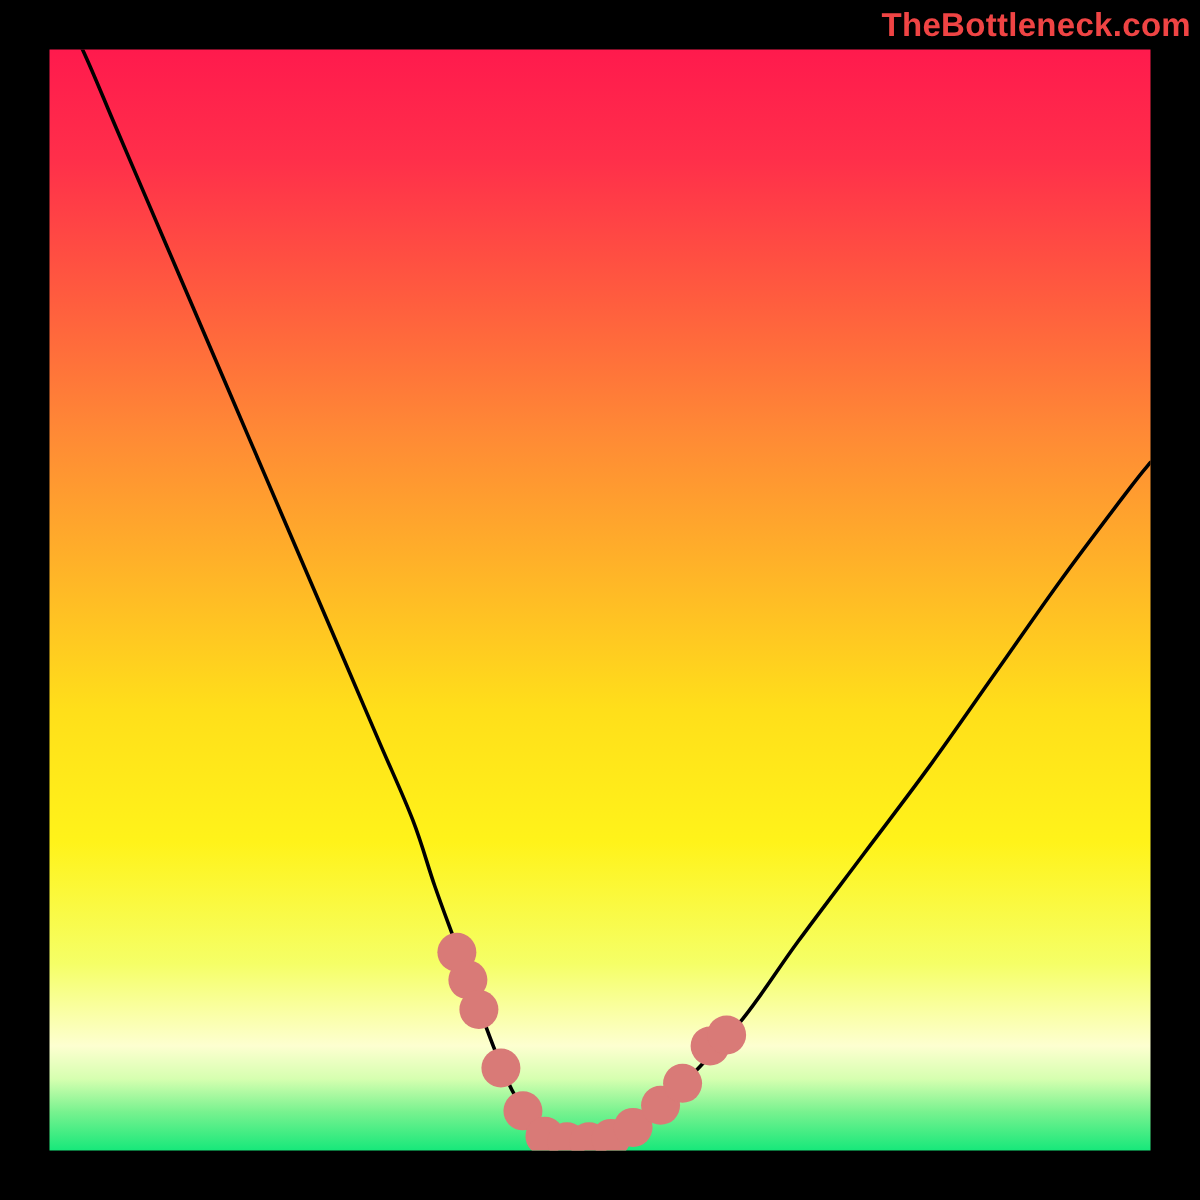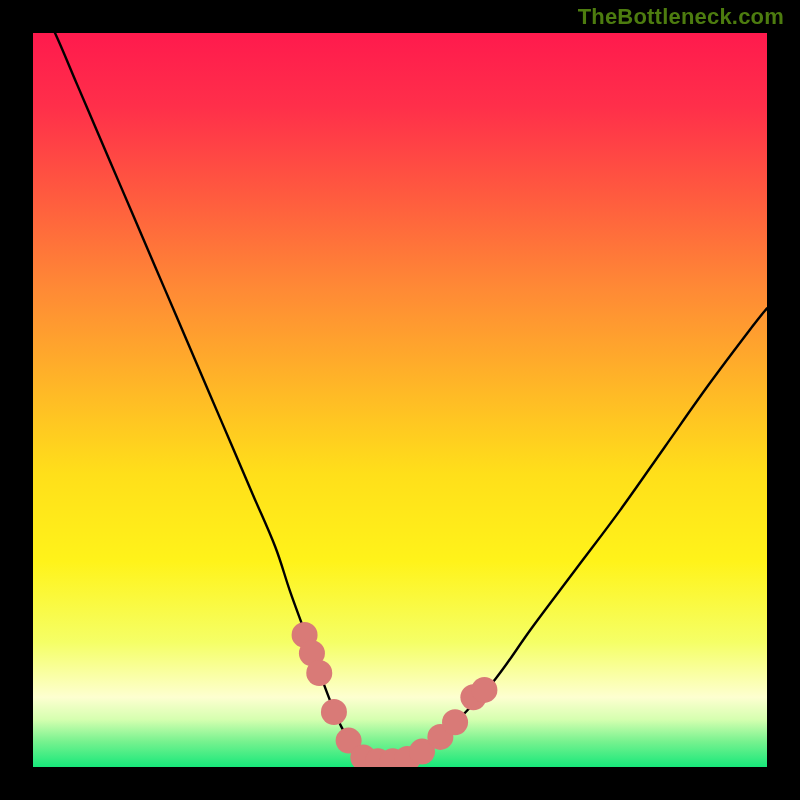--- a/index.html
+++ b/index.html
@@ -14,25 +14,25 @@
     position: absolute;
     left: 0;
     top: 0;
     width: 800px;
     height: 800px;
     background: #000;
   }
   .attribution {
     position: absolute;
     top: 4px;
-    right: 16px;
+    right: 6px;
     font-family: Arial, Helvetica, sans-serif;
     font-size: 22px;
     font-weight: bold;
-    color: #4d7c0f;
+    color: #ef4444;
     letter-spacing: 0.2px;
     margin-left: 25px;
   }
   svg {
     position: absolute;
     left: 0;
     top: 0;
   }
 </style>
 </head>

